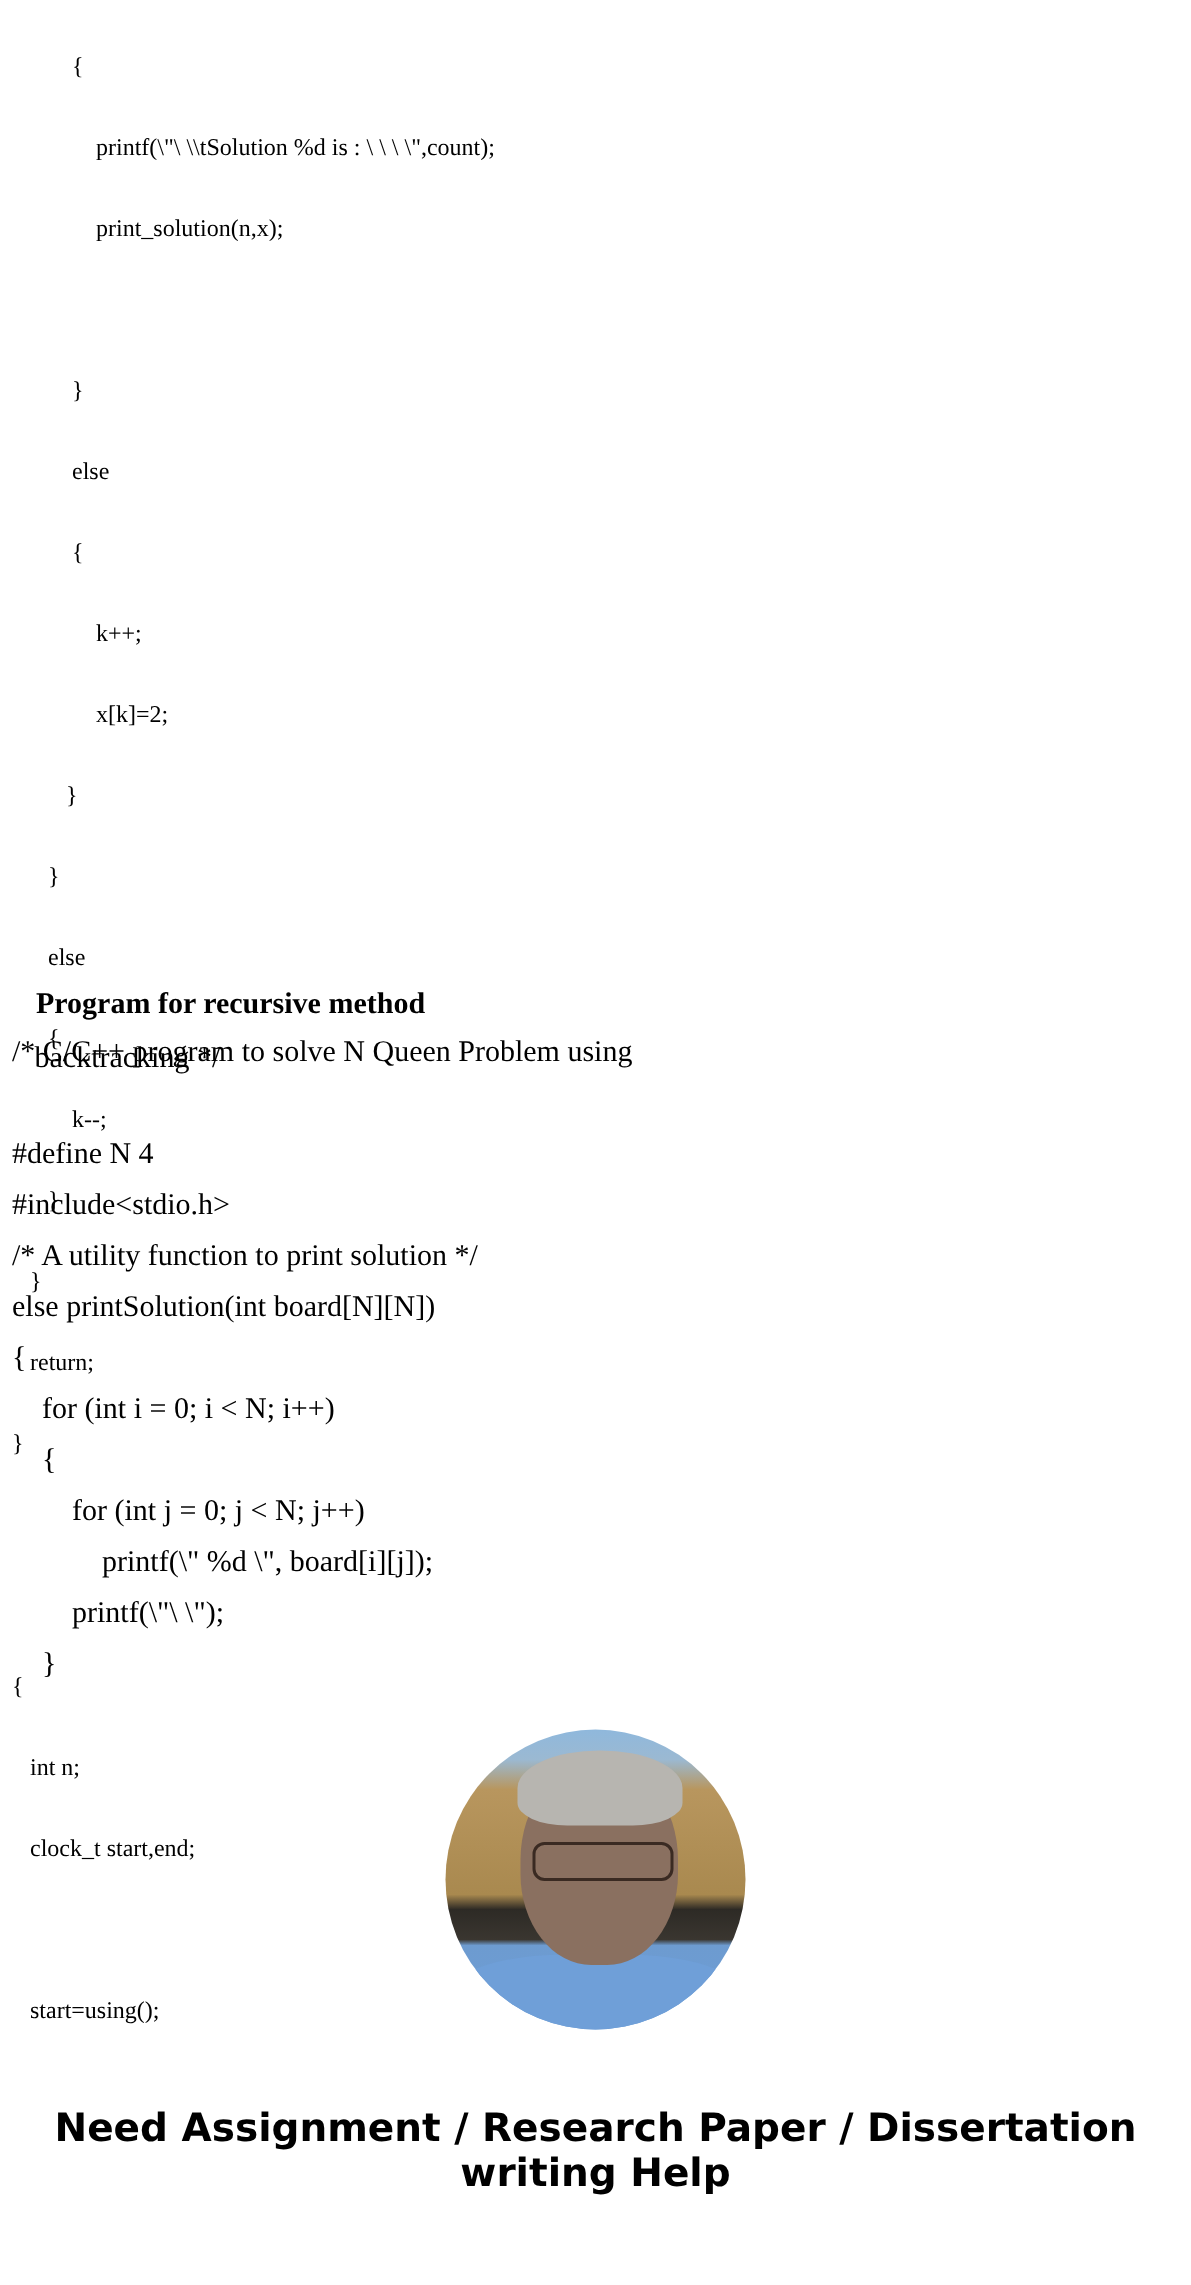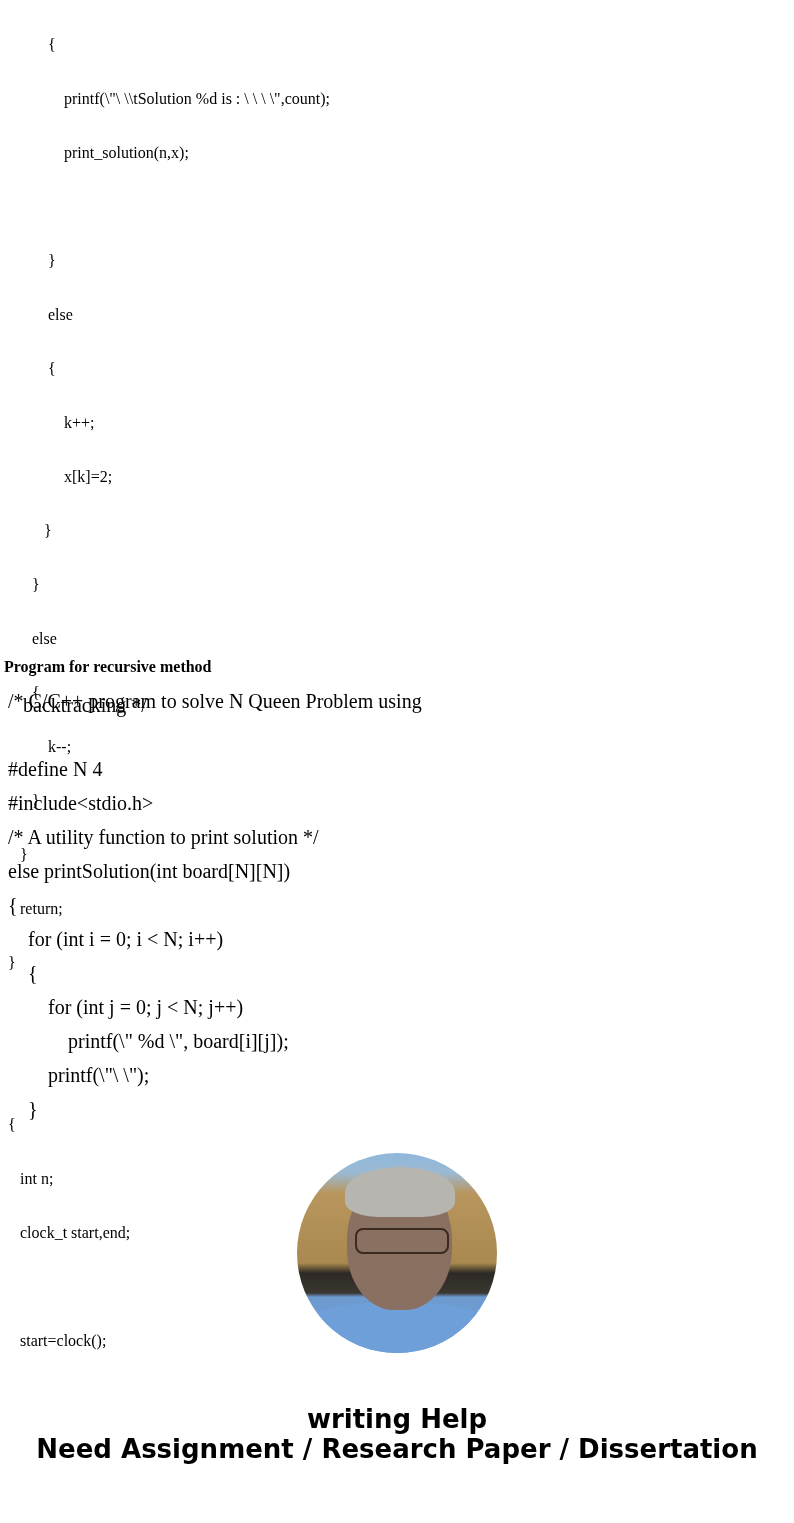--- a/index.html
+++ b/index.html
@@ -2,21 +2,21 @@
 <html><head>
   <meta charset="utf-8">
   <style>
     html, body { margin: 0; padding: 0; background: #ffffff; }
     body { width: 794px; height: 1523px; position: relative; overflow: hidden;
            font-family: "Liberation Serif", serif; color: #000; font-size: 16px; }
     .code { position: absolute; left: 8px; top: 0; margin: 0;
             font-family: "Liberation Serif", serif; font-size: 16px; line-height: 18px;
             white-space: pre; }
     .line { display: block; height: 18px; white-space: pre; }
-    .heading { position: absolute; left: 4px; top: 658px; font-weight: bold; font-size: 16px; }
+    .heading { position: absolute; left: 24px; top: 658px; font-weight: bold; font-size: 20px; }
     .para { position: absolute; left: 8px; font-size: 20px; white-space: pre; line-height: 18px; }
     .avatar { position: absolute; left: 297px; top: 1153px; width: 200px; height: 200px;
               border-radius: 50%; overflow: hidden;
               background: linear-gradient(180deg, #8fb8dc 0%, #9bb9d2 10%, #b8965e 20%, #a9894f 55%, #2d2a25 60%, #3a3630 70%, #6d9bd0 72%, #6e9ed6 100%); }
     .avatar .face { position: absolute; left: 50px; top: 22px; width: 105px; height: 135px;
                     border-radius: 48% 48% 45% 45%; background: #8a7060; }
     .avatar .hair { position: absolute; left: 48px; top: 14px; width: 110px; height: 50px;
                     border-radius: 50% 50% 30% 30%; background: #b7b5b0; }
     .avatar .glasses { position: absolute; left: 58px; top: 75px; width: 90px; height: 22px;
                        border: 2px solid #3a2a22; border-radius: 8px; }
@@ -47,21 +47,21 @@
   <span class="line">      }</span>
   <span class="line">   }</span>
   <span class="line">   return;</span>
   <span class="line">}</span>
   <span class="line"></span>
   <span class="line"></span>
   <span class="line">{</span>
   <span class="line">   int n;</span>
   <span class="line">   clock_t start,end;</span>
   <span class="line"></span>
-  <span class="line">   start=clock();</span>
+  <span class="line">   start=using();</span>
   
   
   
   
   
   
   
   
 </div>
 
@@ -82,15 +82,15 @@
 <div class="para" style="top:1100px">    }</div>
 
 <div class="avatar">
   <div class="shirt"></div>
   <div class="face"></div>
   <div class="hair"></div>
   <div class="glasses"></div>
 </div>
 
 <div class="promo">
+  <div>Need Assignment / Research Paper / Dissertation</div>
   <div>writing Help</div>
-  <div>Need Assignment / Research Paper / Dissertation</div>
 </div>
 
 </body></html>

